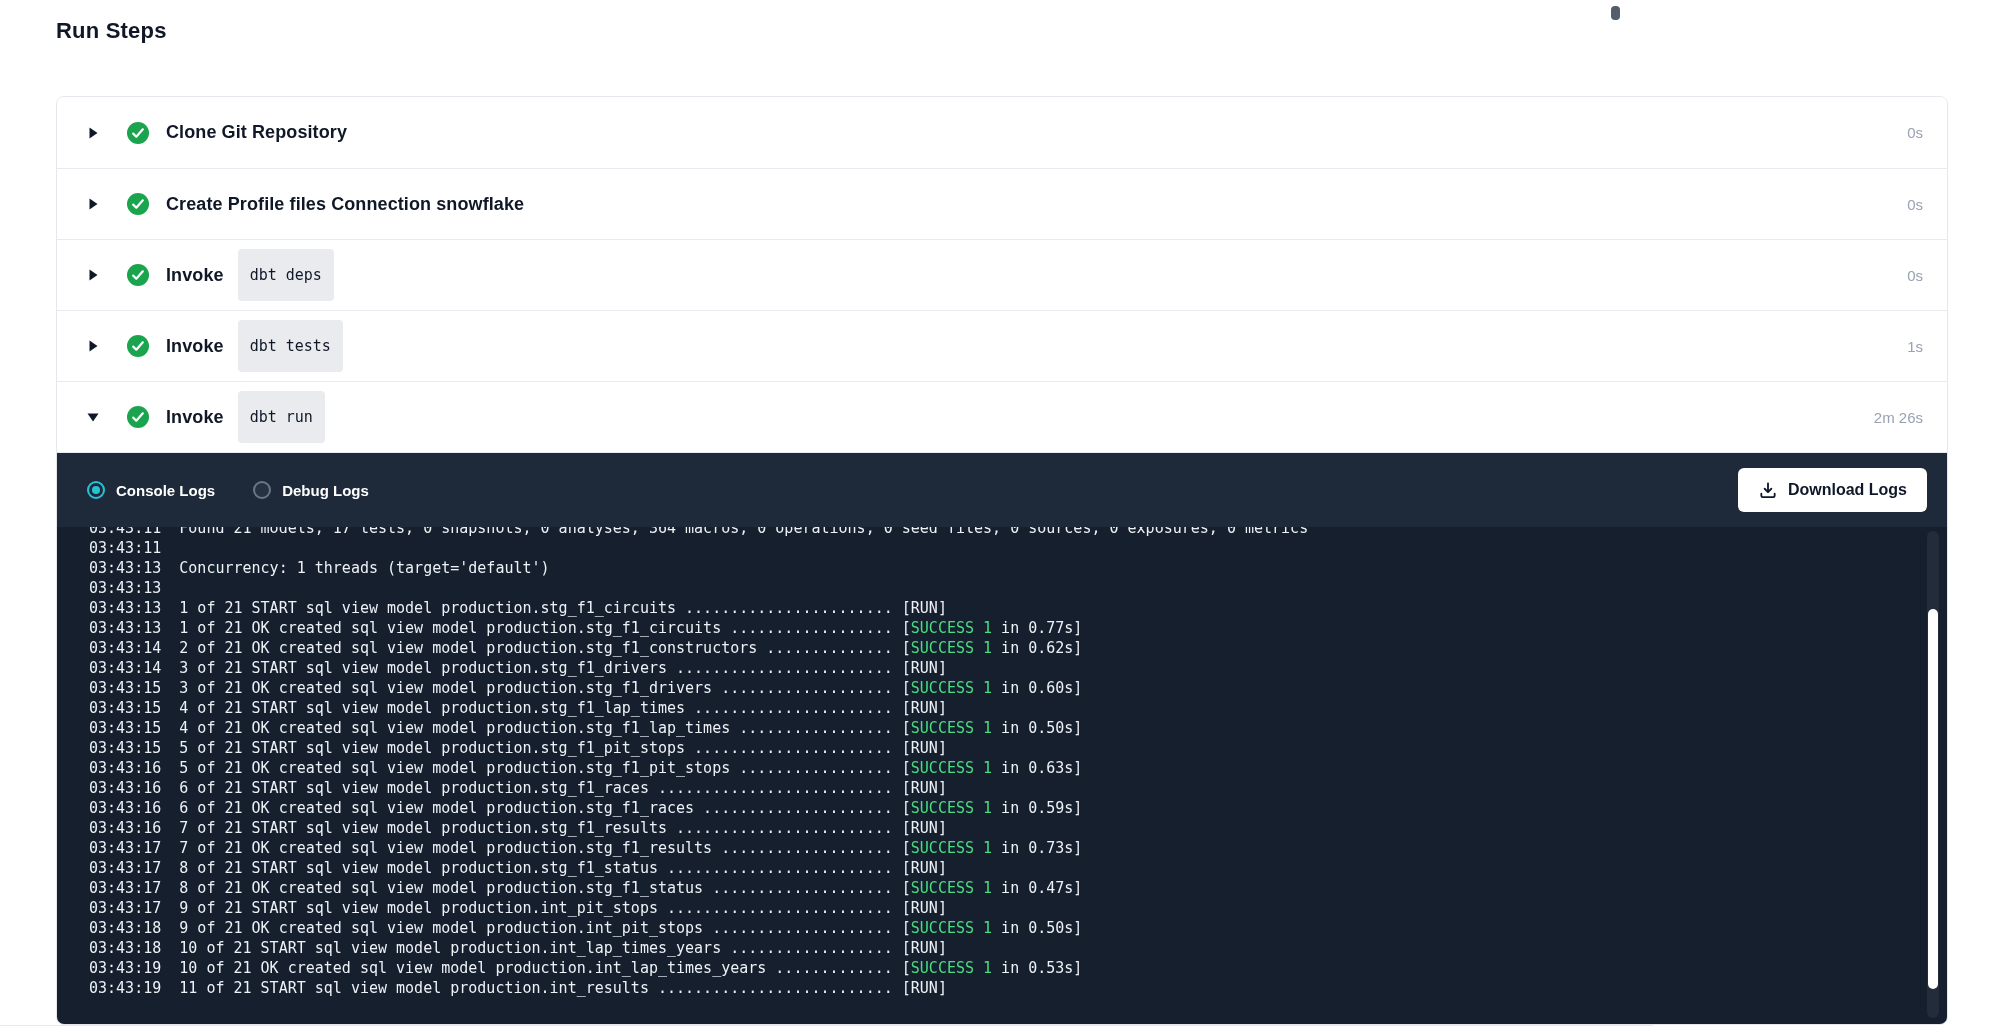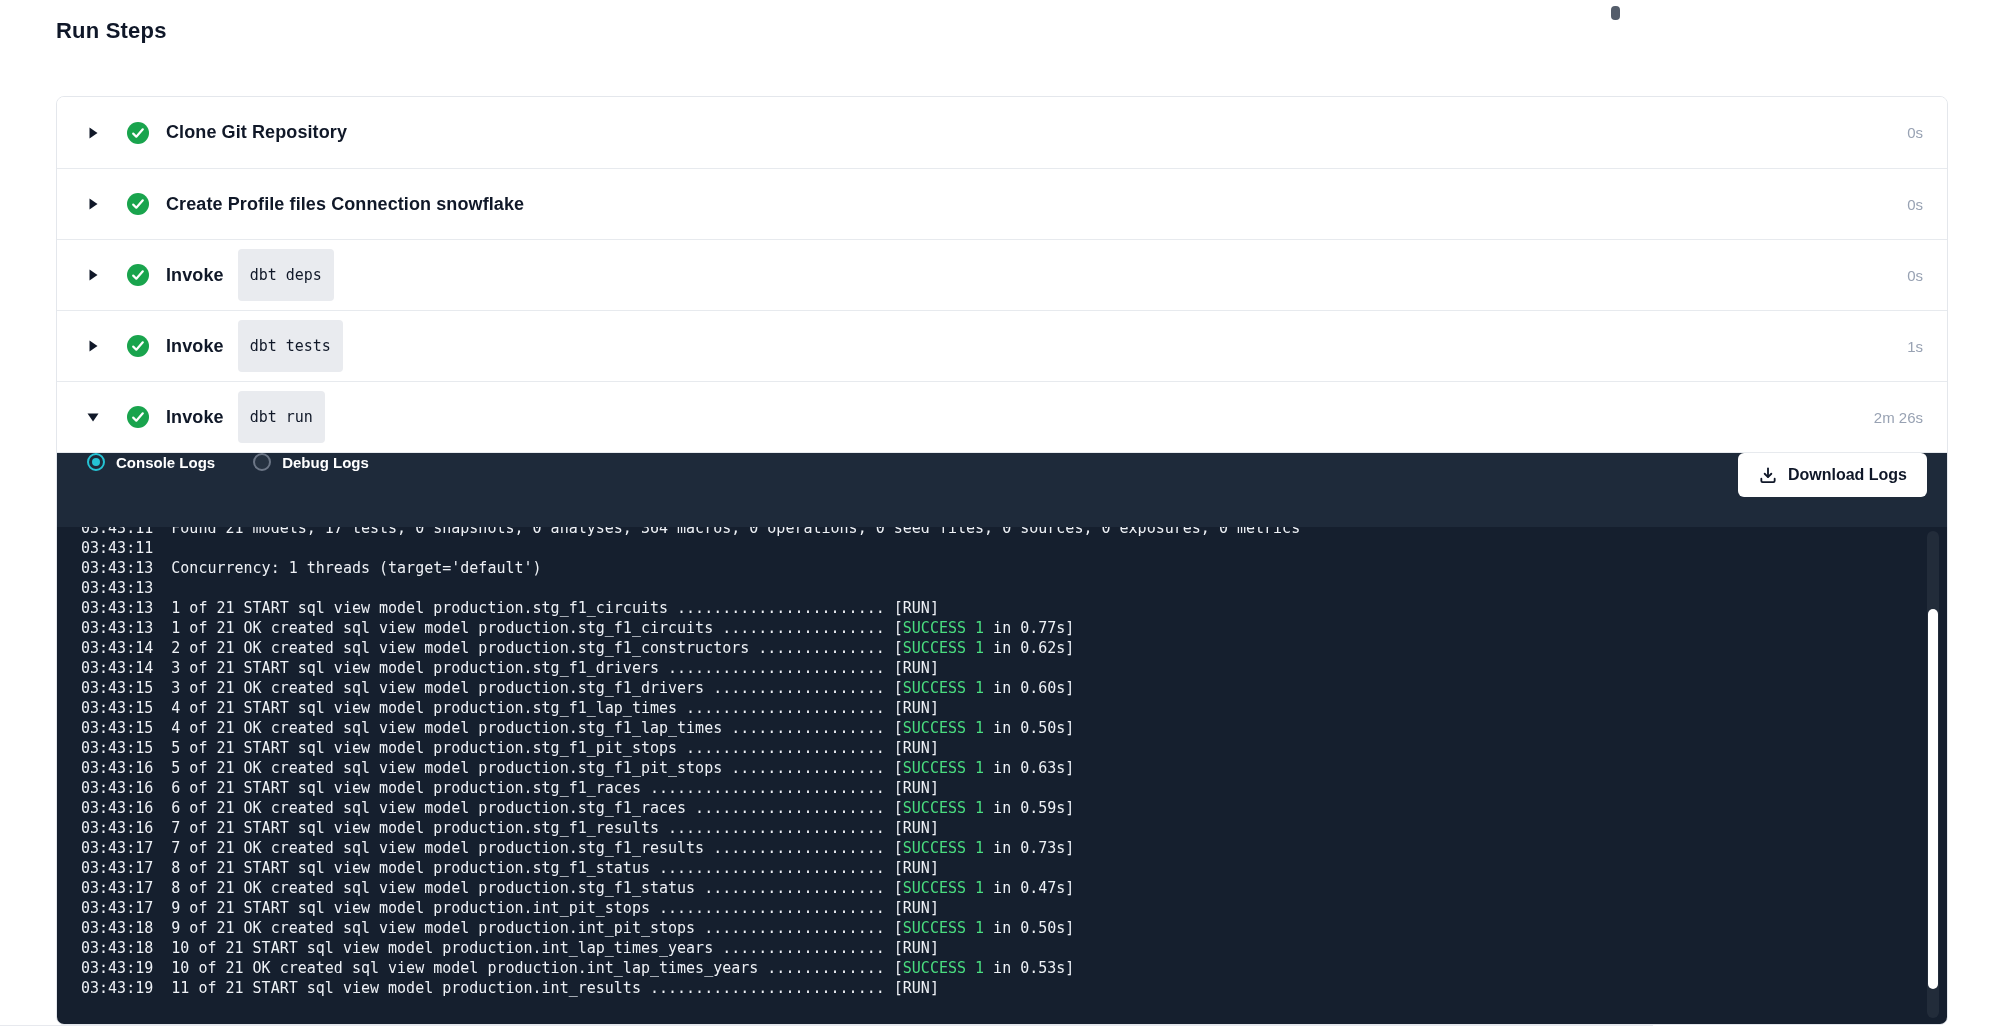--- a/index.html
+++ b/index.html
@@ -18,35 +18,35 @@
   .caret-down{display:none}
   .step-row.expanded .caret-down{display:flex}
   .check{display:flex;margin-right:17px;}
   .step-label{font-size:18px;font-weight:600;color:#101828;letter-spacing:.1px;}
   .step-chip{margin-left:14px;background:#e9ebef;border-radius:4px;padding:17px 12px;
     font-family:"DejaVu Sans Mono",monospace;font-size:15px;color:#101828;}
   .step-duration{margin-left:auto;font-size:15px;color:#98a2b3;}
 
   
   .console{background:var(--panel-body,#151f2e);border-top:1px solid #e7eaee;}
-  .console-header{display:flex;align-items:flex-start;height:74px;
+  .console-header{display:flex;align-items:center;height:74px;
     background:var(--panel-header,#1e2a3a);padding:0 20px 0 30px;}
   .radio-group{display:flex;align-items:center;gap:11px;margin-right:38px;cursor:pointer;}
   .radio{width:18px;height:18px;border-radius:50%;position:relative;flex:none;}
   .radio.selected{border:2px solid var(--accent-teal,#25c3d4);}
   .radio.selected::after{content:"";position:absolute;inset:3px;border-radius:50%;
     background:var(--accent-teal,#25c3d4);}
   .radio.unselected{border:2px solid #6c7686;background:rgba(255,255,255,.04);}
   .radio-label{color:#ffffff;font-size:15px;font-weight:700;}
   .download-btn{margin-left:auto;display:flex;align-items:center;gap:10px;background:#ffffff;
     border:none;border-radius:6px;height:44px;padding:9px 20px;font-family:inherit;
     font-size:16px;font-weight:600;color:#0f1728;cursor:pointer;}
 
   
-  .log-area{position:relative;height:497px;overflow:hidden;padding-left:24px;}
+  .log-area{position:relative;height:497px;overflow:hidden;padding-left:32px;}
   .log-content{margin-top:-9px;}
   .log-line{font-family:"DejaVu Sans Mono",monospace;font-size:15px;line-height:20px;
     color:#eef1f6;white-space:pre;}
   .log-line .ok{color:var(--log-green,#4ade80);}
   .log-scrollbar{position:absolute;top:4px;bottom:6px;right:8px;width:12px;border-radius:6px;
     background:rgba(255,255,255,.06);}
   .log-scroll-thumb{position:absolute;top:16%;right:1px;width:10px;height:78%;
     border-radius:5px;background:#ffffff;}
 
   .page-bottom-line{position:absolute;left:0;right:0;bottom:3px;border-top:1px solid #e7e9ee;}

